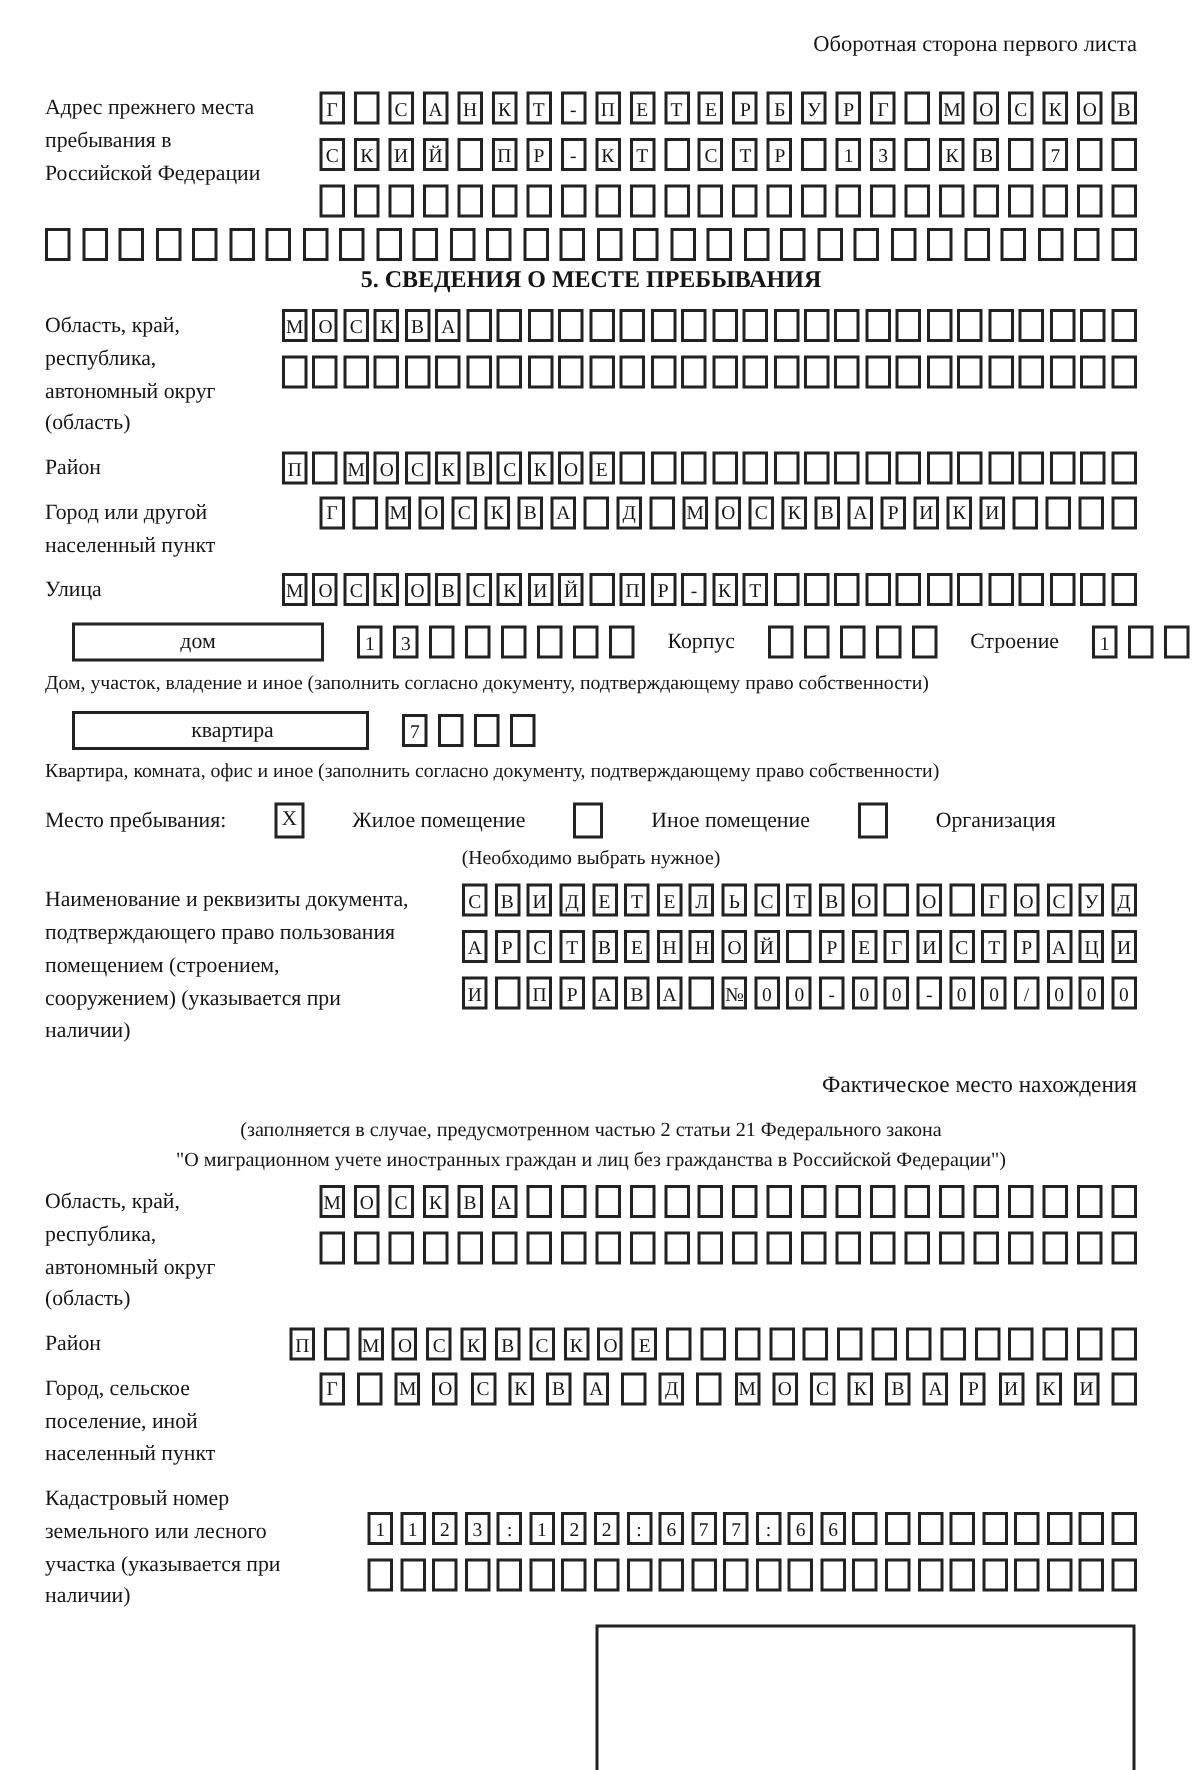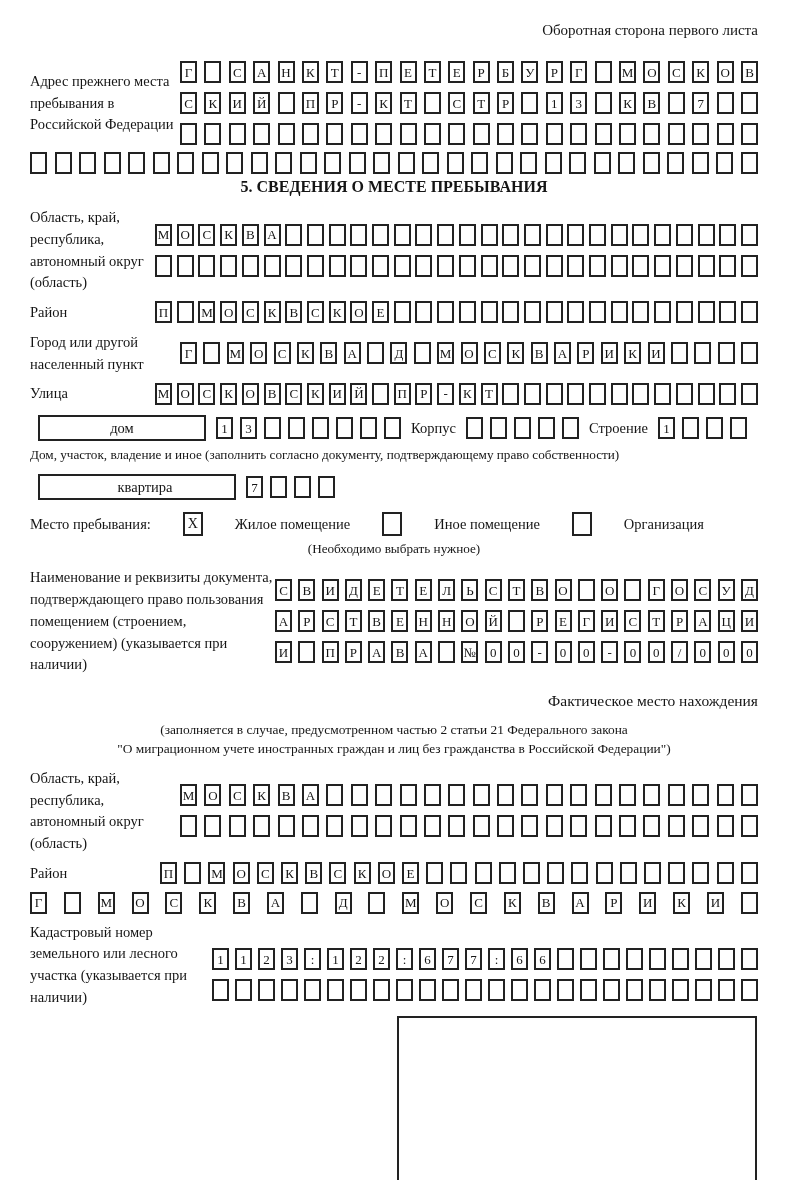--- a/index.html
+++ b/index.html
@@ -6,41 +6,41 @@
   html,body { background:#fff; }
   body {
     width:800px; height:1180px;
     font-family:"Liberation Serif","DejaVu Serif",serif;
     color:#151515; overflow:hidden;
   }
   .page { width:800px; height:1180px; padding:14px 42px 0 30px; }
 
   .header-right { text-align:right; font-size:15px; margin:8px 0 22px; }
 
-  .form-row { display:flex; align-items:center; margin-bottom:7px; }
+  .form-row { display:flex; align-items:flex-start; margin-bottom:7px;gap:33px; }
   .label { font-size:14.5px; line-height:1.5; flex:none; padding-top:1px; }
   .w150 { width:150px; } .w125 { width:125px; } .w245 { width:245px; }
   .w182 { width:182px; } .w130 { width:130px; }
 
   .cells-col { flex:1; display:flex; flex-direction:column; gap:9px; }
   .cells { display:flex; justify-content:space-between; width:100%; }
   .cells-fixed { display:flex; gap:7px; }
   .cell {
     width:17px; height:22px; flex:none;
     border:2px solid #222;
     display:inline-flex; align-items:center; justify-content:center;
     font-size:13px; line-height:1; background:#fff;
   }
   .offset20 { margin-top:20px; }
 
   .note { font-size:13.2px; line-height:1.45; }
   .note-center { text-align:center; }
   .sec-title { text-align:center; font-weight:bold; font-size:16px; margin:4px 0 10px; }
 
-  .house-row, .apt-row { display:flex; align-items:center; gap:10px; margin:10px 8px 4px; }
+  .house-row, .apt-row { display:flex; align-items:center; gap:22px; margin:10px 18px 4px; }
   .wide-box {
     border:2px solid #222; height:26px;
     display:flex; align-items:center; justify-content:center;
     font-size:14.5px; flex:none;
   }
   .box-dom { width:168px; } .box-kv { width:198px;padding-left:16px; }
   .inline-label { font-size:14.5px; flex:none; }
 
   .stay-row { display:flex; align-items:center; gap:32px; margin:12px 0 3px; font-size:14.5px; }
   .checkbox {
@@ -386,20 +386,21 @@
 
   <div class="apt-row">
     <div class="wide-box box-kv">квартира</div>
     <div class="cells-fixed">
         <span class="cell">7</span>
         <span class="cell"></span>
         <span class="cell"></span>
         <span class="cell"></span>
       </div>
   </div>
+  <div class="note">Квартира, комната, офис и иное (заполнить согласно документу, подтверждающему право собственности)</div>
 
   <div class="stay-row">
     <span>Место пребывания:</span>
     <span class="checkbox">X</span>
     <span>Жилое помещение</span>
     <span class="checkbox"></span>
     <span>Иное помещение</span>
     <span class="checkbox"></span>
     <span>Организация</span>
   </div>
@@ -569,20 +570,21 @@
           <span class="cell"></span>
           <span class="cell"></span>
           <span class="cell"></span>
           <span class="cell"></span>
           <span class="cell"></span>
         </div>
     </div>
   </div>
 
   <div class="form-row">
+    <div class="label w150">Город, сельское поселение, иной населенный пункт</div>
     <div class="cells-col">
       <div class="cells">
           <span class="cell">Г</span>
           <span class="cell"></span>
           <span class="cell">М</span>
           <span class="cell">О</span>
           <span class="cell">С</span>
           <span class="cell">К</span>
           <span class="cell">В</span>
           <span class="cell">А</span>

